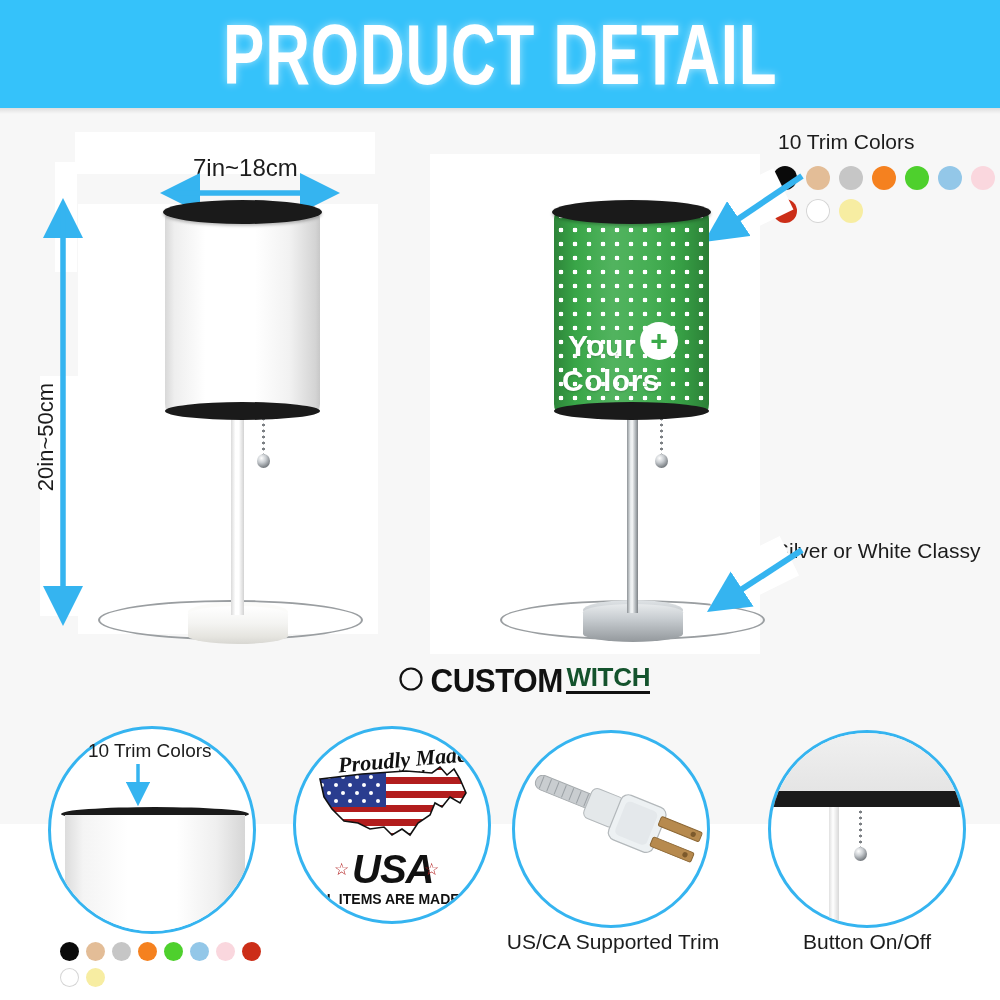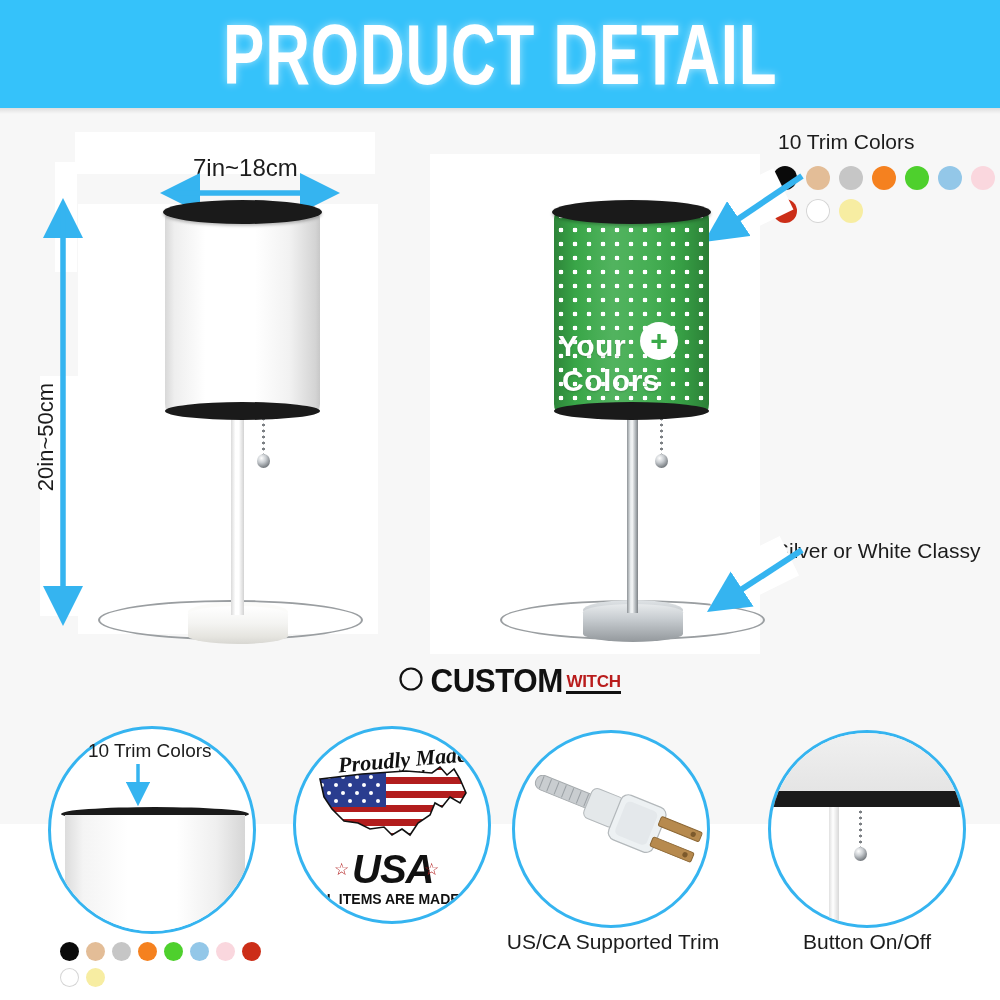--- a/index.html
+++ b/index.html
@@ -101,21 +101,21 @@
 
   
   .swatch-wrap { position:absolute; display:flex; flex-wrap:wrap; }
   .swatch { border-radius:50%; }
 
   
   .logo { position:absolute; display:flex; align-items:flex-end; }
   .logo-c { position:relative; width:34px; height:34px; margin-right:1px; }
   .logo-main { font-weight:bold; font-size:33px; letter-spacing:-0.5px; color:#111; line-height:0.92;
      transform: scaleX(0.95); }
-  .logo-sub { font-weight:bold; font-size:17px; letter-spacing:-0.3px; color:#b91c1c; line-height:1;
+  .logo-sub { font-weight:bold; font-size:26px; letter-spacing:-0.3px; color:#14532d; line-height:1;
      border-bottom:3px solid #111; padding-bottom:1px; margin-bottom:2px;text-align:right; }
 
   
   .feature { position:absolute; }
   .circle {
     position:absolute; border:3px solid #35b4f0; border-radius:50%;
     background:#ffffff; overflow:hidden;
   }
   .feature-caption { position:absolute; font-size:21px; color:#1c1c1c; text-align:center; white-space:nowrap; }
 
@@ -215,21 +215,21 @@
     <div class="lamp">
       <div class="cord-loop" style="left:500px; top:486px; width:265px; height:40px;"></div>
       <div class="base-top base-top-silver" style="left:583px; top:486px; width:100px; height:20px;"></div>
       <div class="base base-silver" style="left:583px; top:490px; width:100px; height:38px;"></div>
       <div class="pole pole-silver" style="left:627px; top:296px; width:11px; height:203px;"></div>
 
       <div class="chain" style="left:660px; top:296px; height:48px;"></div>
       <div class="chain-ball" style="left:655px; top:340px;"></div>
 
       <div class="shade shade-green" style="left:554px; top:95px; width:155px; height:205px;">
-        <div class="design-text" style="left:4px; top:120px;text-align:center;">Your</div>
+        <div class="design-text" style="left:14px; top:120px;text-align:center;">Your</div>
         <div class="plus-badge" style="left:86px; top:113px;">+</div>
         <div class="design-text" style="left:8px; top:155px;">Colors</div>
       </div>
       <div class="trim-top" style="left:552px; top:86px; width:159px; height:24px;"></div>
       <div class="trim-bottom" style="left:554px; top:288px; width:155px; height:18px;"></div>
     </div>
 
     <div class="lbl" style="left:775px; top:425px; font-size:21px;">Silver or White Classy</div>
     <svg class="arrow-svg" style="left:698px; top:418px; width:120px; height:90px;" viewBox="0 0 120 90">
       <defs>

